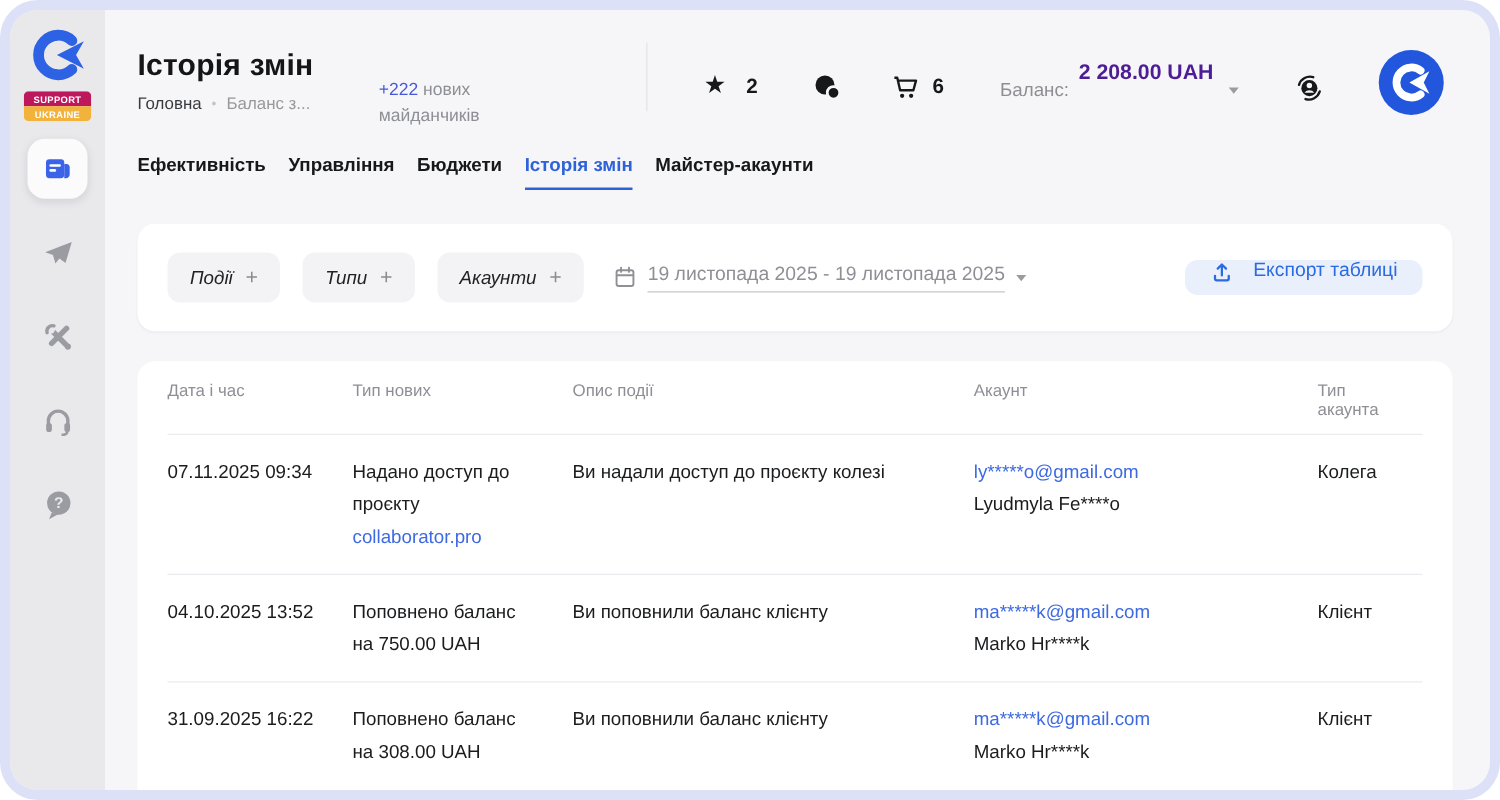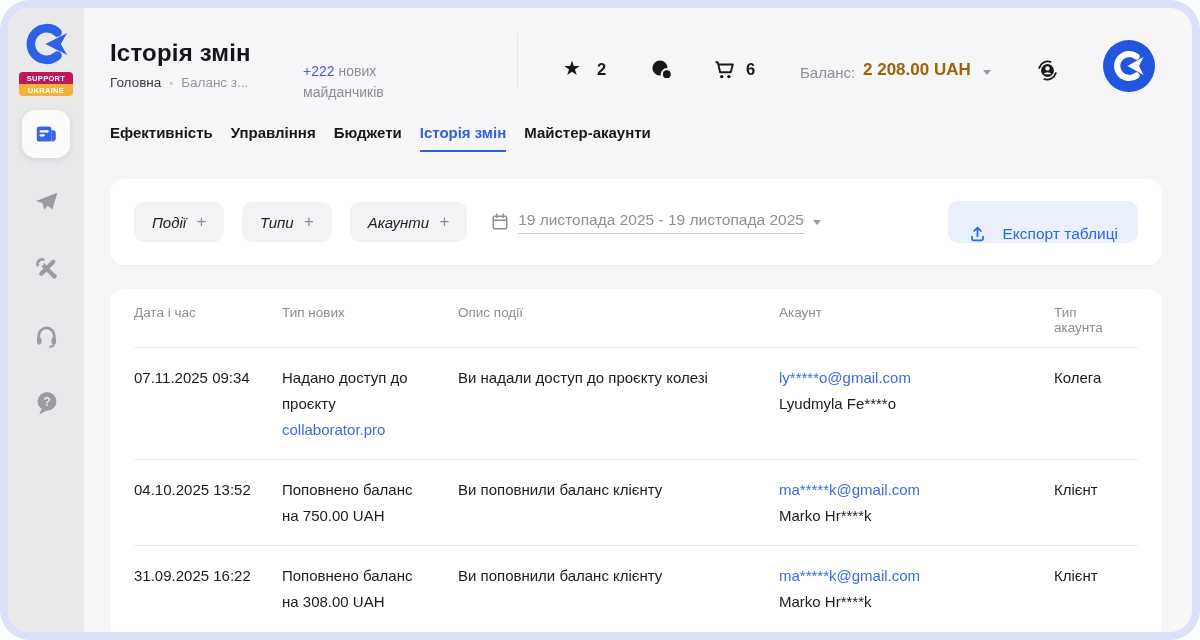--- a/index.html
+++ b/index.html
@@ -39,22 +39,22 @@
   .h-new .cnt { color:#4759d8; }
   .h-div { position:absolute; left:433px; top:26px; width:1px; height:55px; background:#e4e4e8; }
 
   .h-star { position:absolute; left:479px; top:49px; font-size:20px; color:#17181a;
     cursor:pointer; line-height:22px; }
   .h-count1 { position:absolute; left:513px; top:52px; font-size:16.5px; font-weight:600; color:#17181a; }
   .h-chat { position:absolute; left:566px; top:50px; cursor:pointer; }
   .h-cart { position:absolute; left:629px; top:50px; cursor:pointer; }
   .h-count2 { position:absolute; left:662px; top:52px; font-size:16.5px; font-weight:600; color:#17181a; }
   .h-bal-label { position:absolute; left:716px; top:56px; font-size:15px; color:#8e8f95; }
-  .h-bal-value { position:absolute; left:779px; top:52px; font-size:17px; font-weight:700;
-    color:#a16207; cursor:pointer; }
+  .h-bal-value { position:absolute; left:779px; top:40px; font-size:17px; font-weight:700;
+    color:#4c1d95; cursor:pointer; }
   .caret { width:0; height:0; border-left:4.5px solid transparent;
     border-right:4.5px solid transparent; border-top:5.5px solid #9a9aa1; }
   .h-caret { position:absolute; left:899px; top:62px; }
   .h-switch { position:absolute; left:950px; top:49px; cursor:pointer; }
   .h-avatar { position:absolute; left:1018px; top:31px; width:54px; height:54px; cursor:pointer; }
 
   
   .tabs { display:flex; gap:18px; padding:12px 0 0 26px; flex-shrink:0; }
   .tab { font-size:15px; font-weight:700; color:#17181a; padding-bottom:9px;
     cursor:pointer; white-space:nowrap; }
@@ -64,22 +64,22 @@
   .filter-card { margin:27px 30px 0 26px; background:#fff; border-radius:14px; height:86px;
     display:flex; align-items:center; padding:0 24px; flex-shrink:0;
     box-shadow:0 1px 2px rgba(16,16,20,.04); }
   .chip { height:40px; border-radius:10px; background:#f3f3f5; display:flex; align-items:center;
     gap:10px; padding:0 18px; font-size:15px; color:#222226; font-weight:500;
     cursor:pointer; margin-right:18px;font-style:italic; }
   .chip .plus { color:#8b8b92; font-size:17px; font-weight:400; }
   .date-picker { display:flex; align-items:center; gap:9px; margin-left:6px; cursor:pointer; }
   .date-text { font-size:15.5px; color:#8f9096; border-bottom:1px solid #c7c8cd;
     padding-bottom:4px; white-space:nowrap; }
-  .export-btn { margin-left:auto; height:42px; border:none; border-radius:10px; background:#e9f0fc;
-    color:#2a6ae2; font-size:15.5px; font-weight:500; display:flex; align-items:flex-end;
+  .export-btn { margin-left:auto; height:28px; border:none; border-radius:10px; background:#e9f0fc;
+    color:#2a6ae2; font-size:15.5px; font-weight:500; display:flex; align-items:flex-start;
     gap:16px; padding:0 20px; cursor:pointer; font-family:inherit; }
 
   
   .table-card { margin:24px 30px 0 26px; background:#fff; border-radius:14px 14px 0 0;
     padding:0 24px; flex:1; overflow:hidden; }
   .t-head, .t-row { display:grid; grid-template-columns:148px 176px 321px 275px 1fr; }
   .t-head { padding:16px 0 12px; border-bottom:1px solid #ececf0; color:#8e8f95; font-size:13.5px; }
   .t-row { padding:17px 0 16px; border-bottom:1px solid #ececf0; font-size:15px;
     color:#1b1c1e; line-height:26px; }
   .t-row:last-child { border-bottom:none; }

